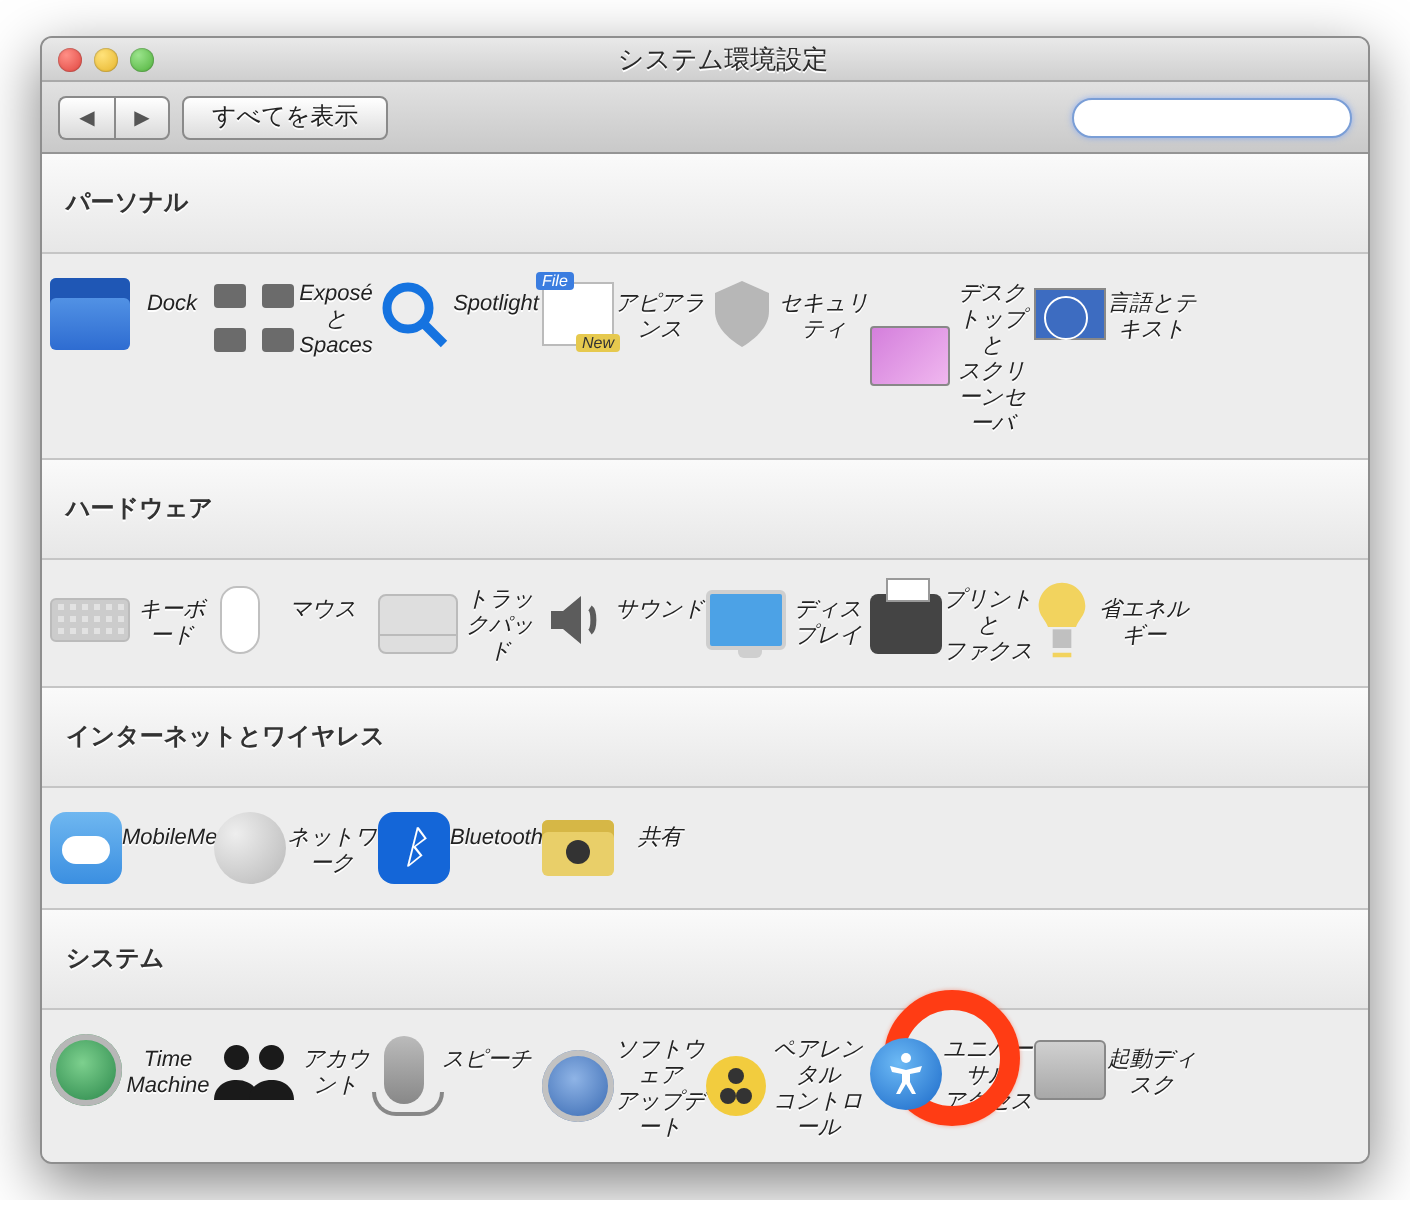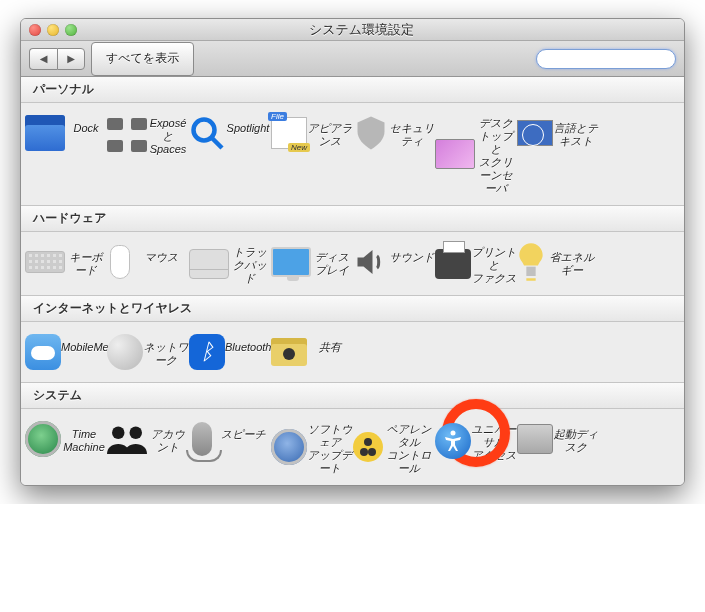--- a/index.html
+++ b/index.html
@@ -46,41 +46,41 @@
   .nav {
     width:28px; height:22px;
     background: linear-gradient(#fff,#d9d9d9);
     border:1px solid #8a8a8a;
     display:flex; align-items:center; justify-content:center;
     color:#555; font-size:10px;
   }
   .nav.left{ border-radius:4px 0 0 4px; border-right:none;}
   .nav.right{ border-radius:0 4px 4px 0;}
   .showall {
-    height:22px; padding:16px 14px;
+    height:22px; padding:4px 14px;
     background: linear-gradient(#fff,#dcdcdc);
     border:1px solid #8a8a8a; border-radius:4px;
     display:flex; align-items:center;
     font-size:12px; color:#222; text-shadow:0 1px 0 #fff;
   }
   .spacer{ flex:1; }
   .search {
     width:140px; height:20px; border-radius:11px;
     background:#fff; border:1.5px solid #7a9ed6;
     box-shadow: 0 0 3px rgba(100,150,255,.6);
     display:flex; align-items:center; padding:0 6px; gap:4px;
   }
   .search-icon{ width:12px;height:12px; color:#777;}
   .search input{ flex:1; border:none; outline:none; font-size:11px; background:transparent;}
 
   .section-title{
     background: linear-gradient(#fafafa,#e7e7e7);
     border-top:1px solid #c5c5c5;
     border-bottom:1px solid #c5c5c5;
-    padding:4px 12px;
+    padding:16px 12px;
     font-weight:bold; color:#333; text-shadow:0 1px 0 #fff;
     font-size:12px;
   }
   .section-title.first{ border-top:none;}
   .grid{
     display:flex; flex-wrap:wrap; padding:4px 4px 10px 4px;
     align-items:flex-start;
     background:#ededed;
   }
   .item{
@@ -256,33 +256,33 @@
         </div>
       <div class="label">マウス</div>
     </div>
     <div class="item">
       <div class="icon">
           <div class="ic-trackpad"></div>
         </div>
       <div class="label">トラックパッド</div>
     </div>
     <div class="item">
-      <div class="icon">
-          <div class="ic-display"></div>
-        </div>
-      <div class="label">ディスプレイ</div>
-    </div>
-    <div class="item">
       <div class="icon ic-sound">
         <svg viewBox="0 0 24 24" fill="currentColor">
             <path d="M3 9v6h4l6 5V4L7 9H3z"></path>
             <path d="M16 8c1.5 1 1.5 7 0 8" fill="none" stroke="currentColor" stroke-width="2"></path>
           </svg>
       </div>
       <div class="label">サウンド</div>
+    </div>
+    <div class="item">
+      <div class="icon">
+          <div class="ic-display"></div>
+        </div>
+      <div class="label">ディスプレイ</div>
     </div>
     <div class="item">
       <div class="icon">
           <div class="ic-printer"></div>
         </div>
       <div class="label">プリントと
 ファクス</div>
     </div>
     <div class="item">
       <div class="icon ic-energy">

